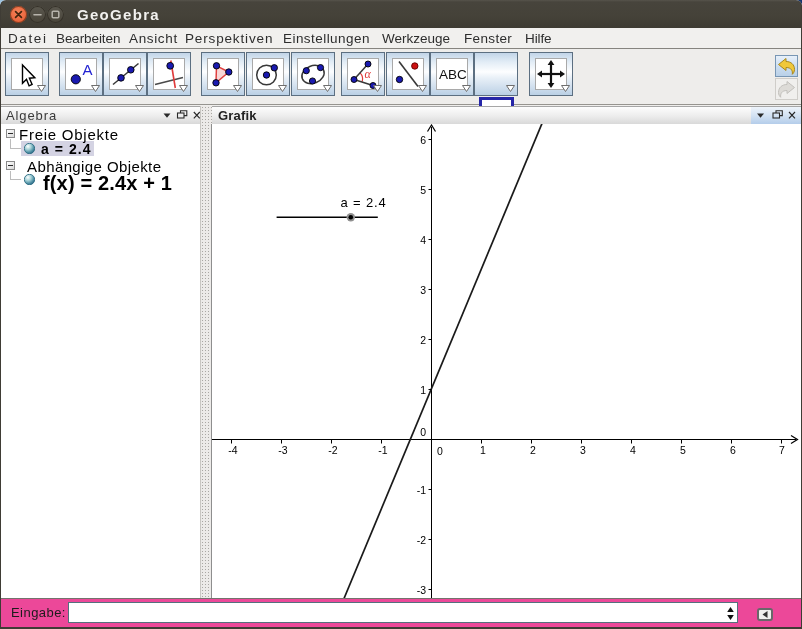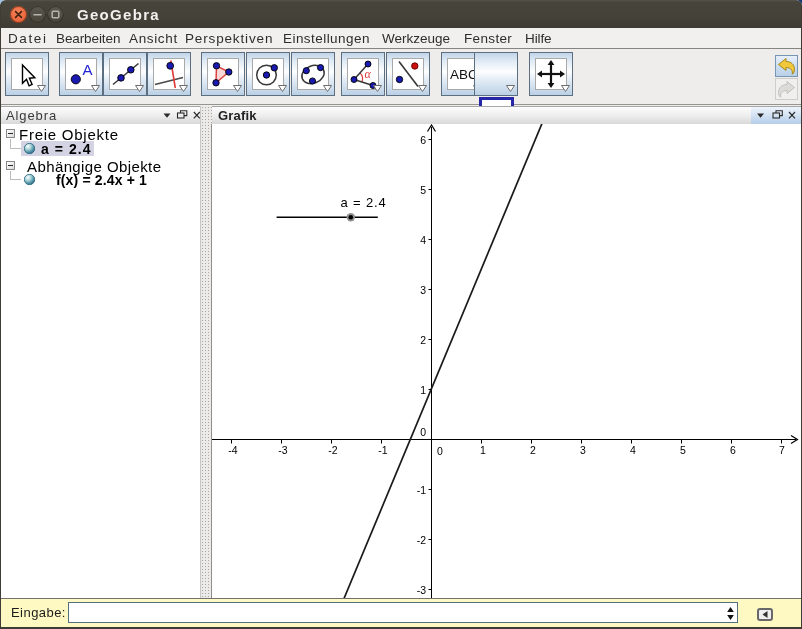--- a/index.html
+++ b/index.html
@@ -64,21 +64,21 @@
 
 #splitter{position:absolute;left:200px;top:106px;width:11px;height:492px;
  background-color:#eceae8;
  background-image:radial-gradient(circle,#a9a7a3 0.8px,rgba(0,0,0,0) 1px);
  background-size:3px 3px;border-left:1px solid #c8c6c2;}
 
 #grafik{position:absolute;left:211px;top:124px;width:590px;height:474px;background:#fff;
  border-left:1px solid #8e8e8e;}
 
 #inputbar{position:absolute;left:0;top:598px;width:802px;height:31px;
- background:#fef9c3;border-top:1px solid #74726d;}
+ background:#ec4899;border-top:1px solid #74726d;}
 #eing{position:absolute;left:11px;top:0px;height:26px;line-height:27px;font-size:13px;letter-spacing:.45px;color:#1c1c1c;}
 #infield{position:absolute;left:68px;top:3px;width:668px;height:19px;
  background:#fff;border:1px solid #54707e;}
 #spin{position:absolute;right:3px;top:4px;}
 #histbtn{position:absolute;left:757px;top:9px;width:12px;height:9px;
  border:2px solid #68686a;border-radius:3px;background:#efefed;}
 #histbtn svg{position:absolute;left:2px;top:0px;}
 #winborder{position:absolute;left:0;top:0;width:802px;height:629px;border-radius:6px 6px 0 0;
  box-shadow:inset 1px 0 0 #3f3c35, inset -1px 0 0 #3f3c35, inset 0 -2px 0 #3f3c35;pointer-events:none;}
 </style></head>
@@ -222,21 +222,21 @@
           <svg width="30" height="30" viewBox="0 0 30 30">
         <line x1="6" y1="2.5" x2="25" y2="27.5" stroke="#383838" stroke-width="1.6"></line>
         <circle cx="6.5" cy="20.5" r="3.2" fill="#1a1ab0" stroke="#000" stroke-width="0.9"></circle>
         <circle cx="21.8" cy="7" r="3.2" fill="#cc1111" stroke="#600" stroke-width="0.9"></circle>
           </svg>
         </div>
       <svg class="dd" width="9" height="7">
           <path d="M0.5 0.5 L8.5 0.5 L4.5 6.5 Z" fill="#fff" stroke="#6e6e6e"></path>
         </svg>
     </div>
-    <div class="tb" style="left:440px">
+    <div class="tb" style="left:429px">
       <div class="tbin">
           <svg width="30" height="30" viewBox="0 0 30 30">
         <text x="2" y="20" font-family="Liberation Sans" font-size="13.5" fill="#111">ABC</text>
           </svg>
         </div>
       <svg class="dd" width="9" height="7">
           <path d="M0.5 0.5 L8.5 0.5 L4.5 6.5 Z" fill="#fff" stroke="#6e6e6e"></path>
         </svg>
     </div>
     <div class="tb tbsel" style="left:473px">
@@ -316,21 +316,21 @@
     <div class="mbox" style="left:6px;top:37px">
         <div></div>
       </div>
     <div class="tline" style="left:10px;top:15px;width:1px;height:9px"></div>
     <div class="tline" style="left:10px;top:24px;width:11px;height:1px"></div>
     <div class="tline" style="left:10px;top:47px;width:1px;height:9px"></div>
     <div class="tline" style="left:10px;top:55px;width:11px;height:1px"></div>
     <div class="trow" style="left:19px;top:2px;letter-spacing:.75px">Freie Objekte</div>
     <div class="trow" style="left:41px;top:17px;font-weight:bold;font-size:14px;letter-spacing:1.05px">a = 2.4</div>
     <div class="trow" style="left:27px;top:34px">Abhängige Objekte</div>
-    <div class="trow" style="left:56px;top:48px;font-weight:bold;font-size:14px;letter-spacing:.15px">f(x) = 2.4x + 1</div>
+    <div class="trow" style="left:43px;top:48px;font-weight:bold;font-size:20px;letter-spacing:.15px">f(x) = 2.4x + 1</div>
   </div>
 
   <div id="splitter"></div>
 
   <div id="grafik">
     <svg width="590" height="474" viewBox="0 0 590 474">
 
       <line x1="0" y1="315.5" x2="584" y2="315.5" stroke="#000" stroke-width="1"></line>
       <path d="M579 311.5 L585.5 315.5 L579 319.5" fill="none" stroke="#000" stroke-width="1.2"></path>
       <line x1="219.5" y1="3" x2="219.5" y2="474" stroke="#000" stroke-width="1"></line>

